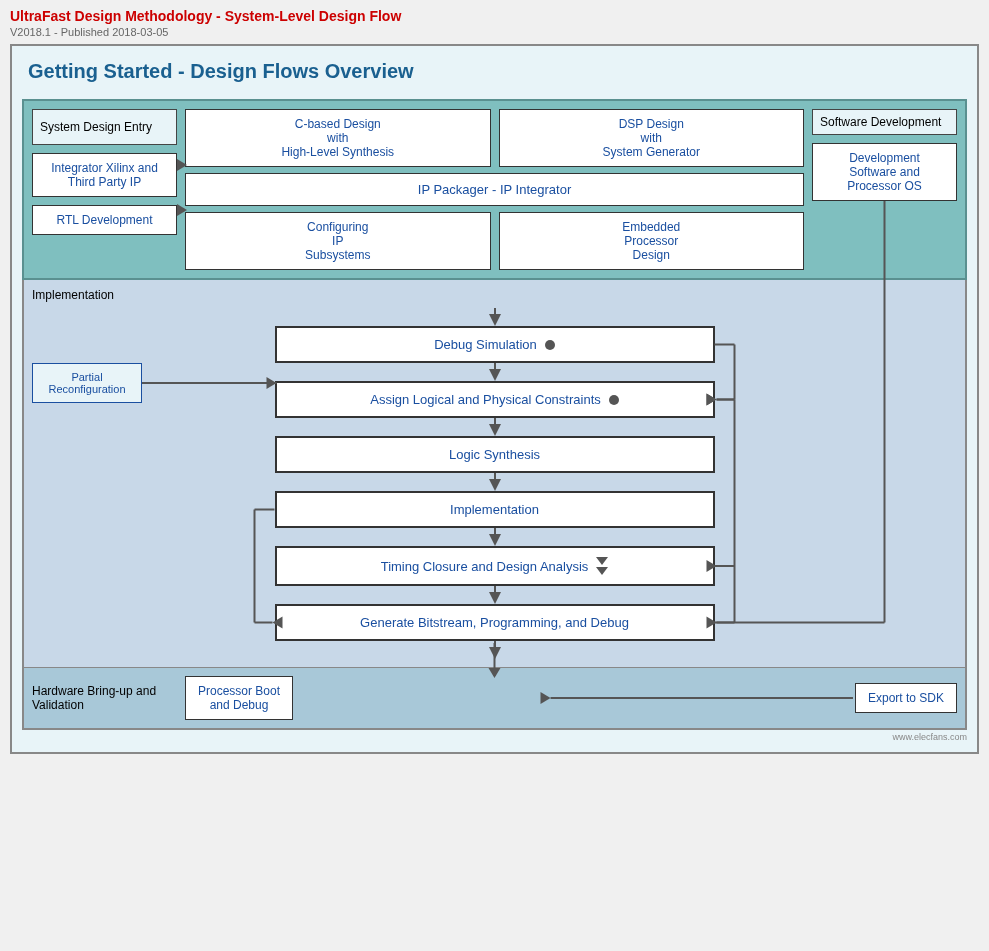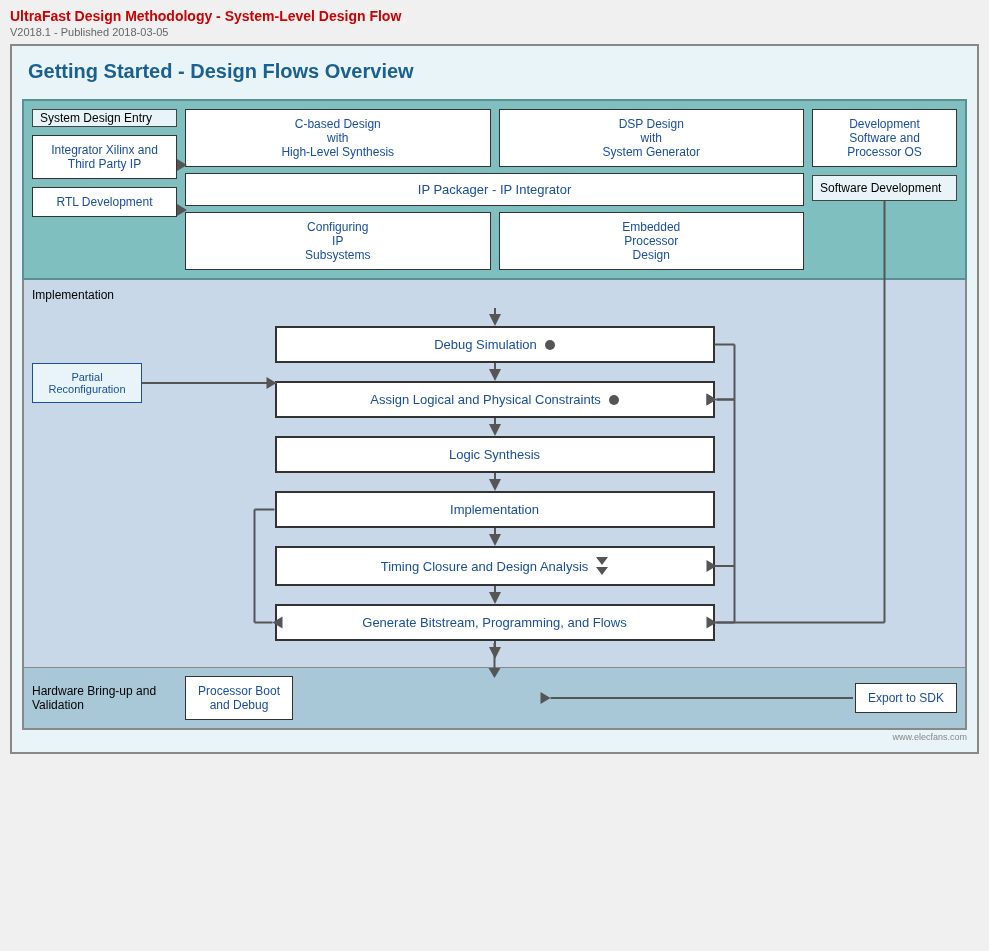--- a/index.html
+++ b/index.html
@@ -69,40 +69,40 @@
 
     <div class="diagram-container">
 
       <svg class="arrows-svg" id="arrows-svg">
         
       </svg>
 
       <div style="border: 2px solid #5a9090; background: #7fbfbf; padding: 8px; display: flex; gap: 8px;">
 
         <div style="width: 145px; display: flex; flex-direction: column; gap: 8px;">
-          <div style="border: 1px solid #444; background: #e8f4f8; padding: 1px 7px; font-size: 12px; color: #000;">System Design Entry</div>
+          <div style="border: 1px solid #444; background: #e8f4f8; padding: 10px 7px; font-size: 12px; color: #000;">System Design Entry</div>
           <div id="xilinx-ip-box" style="border: 1px solid #333; background: #fff; padding: 7px 8px; font-size: 12px; color: #1a4fa0; text-align: center;">Integrator Xilinx and Third Party IP</div>
           <div id="rtl-box" style="border: 1px solid #333; background: #fff; padding: 7px 8px; font-size: 12px; color: #1a4fa0; text-align: center;">RTL Development</div>
         </div>
 
         <div style="flex: 1; display: flex; flex-direction: column; gap: 6px;">
           <div style="display: flex; gap: 8px; justify-content: flex-end;">
             <div style="border: 1px solid #333; background: #fff; padding: 7px 10px; font-size: 12px; color: #1a4fa0; text-align: center; flex: 1;">C-based Design<br>with<br>High-Level Synthesis</div>
             <div style="border: 1px solid #333; background: #fff; padding: 7px 10px; font-size: 12px; color: #1a4fa0; text-align: center; flex: 1;">DSP Design<br>with<br>System Generator</div>
           </div>
           <div id="ip-packager-box" style="border: 1px solid #333; background: #fff; padding: 8px 12px; font-size: 13px; color: #1a4fa0; text-align: center;">IP Packager - IP Integrator</div>
           <div style="display: flex; gap: 8px; justify-content: center;">
             <div style="border: 1px solid #333; background: #fff; padding: 7px 10px; font-size: 12px; color: #1a4fa0; text-align: center; flex: 1;">Configuring<br>IP<br>Subsystems</div>
             <div style="border: 1px solid #333; background: #fff; padding: 7px 10px; font-size: 12px; color: #1a4fa0; text-align: center; flex: 1;">Embedded<br>Processor<br>Design</div>
           </div>
         </div>
 
         <div style="width: 145px; display: flex; flex-direction: column; gap: 8px;">
+          <div style="border: 1px solid #444; background: #e8f4f8; padding: 5px 7px; font-size: 12px; color: #000;">Software Development</div>
           <div id="dev-software-box" style="border: 1px solid #333; background: #fff; padding: 7px 8px; font-size: 12px; color: #1a4fa0; text-align: center;">Development<br>Software and<br>Processor OS</div>
-          <div style="border: 1px solid #444; background: #e8f4f8; padding: 5px 7px; font-size: 12px; color: #000;">Software Development</div>
         </div>
       </div>
 
       <div style="border-left: 2px solid #888; border-right: 2px solid #888; border-bottom: 1px solid #888; background: #c8d8e8; padding: 8px;">
         <div style="font-size: 12px; color: #000; margin-bottom: 6px;">Implementation</div>
 
         <div style="display: flex; gap: 0; align-items: flex-start;">
 
           <div style="width: 145px; flex-shrink: 0; padding-top: 55px; display: flex; flex-direction: column; gap: 8px;">
             <div id="partial-reconfig-box" style="border: 1px solid #1a4fa0; background: #e8f4f8; padding: 7px 0; font-size: 11px; color: #1a4fa0; text-align: center; width: 110px;">Partial<br>Reconfiguration</div>
@@ -155,21 +155,21 @@
                 <span style="display:inline-block; width:0; height:0; border-left:6px solid transparent; border-right:6px solid transparent; border-top:8px solid #555;"></span>
                 <span style="display:inline-block; width:0; height:0; border-left:6px solid transparent; border-right:6px solid transparent; border-top:8px solid #555;"></span>
               </span>
             </div>
 
             <svg width="460" height="18" style="display:block;">
               <line x1="230" y1="0" x2="230" y2="6" stroke="#555" stroke-width="2"></line>
               <polygon points="230,18 224,6 236,6" fill="#555"></polygon>
             </svg>
 
-            <div id="generate-bitstream-box" style="border: 2px solid #333; background: #fff; padding: 9px 12px; font-size: 13px; color: #1a4fa0; text-align: center; width: 440px;">Generate Bitstream, Programming, and Flows</div>
+            <div id="generate-bitstream-box" style="border: 2px solid #333; background: #fff; padding: 9px 12px; font-size: 13px; color: #1a4fa0; text-align: center; width: 440px;">Generate Bitstream, Programming, and Debug</div>
 
             <svg width="460" height="18" style="display:block;">
               <line x1="230" y1="0" x2="230" y2="6" stroke="#555" stroke-width="2"></line>
               <polygon points="230,18 224,6 236,6" fill="#555"></polygon>
             </svg>
 
           </div>
 
           <div style="width: 145px; flex-shrink: 0;">
             

